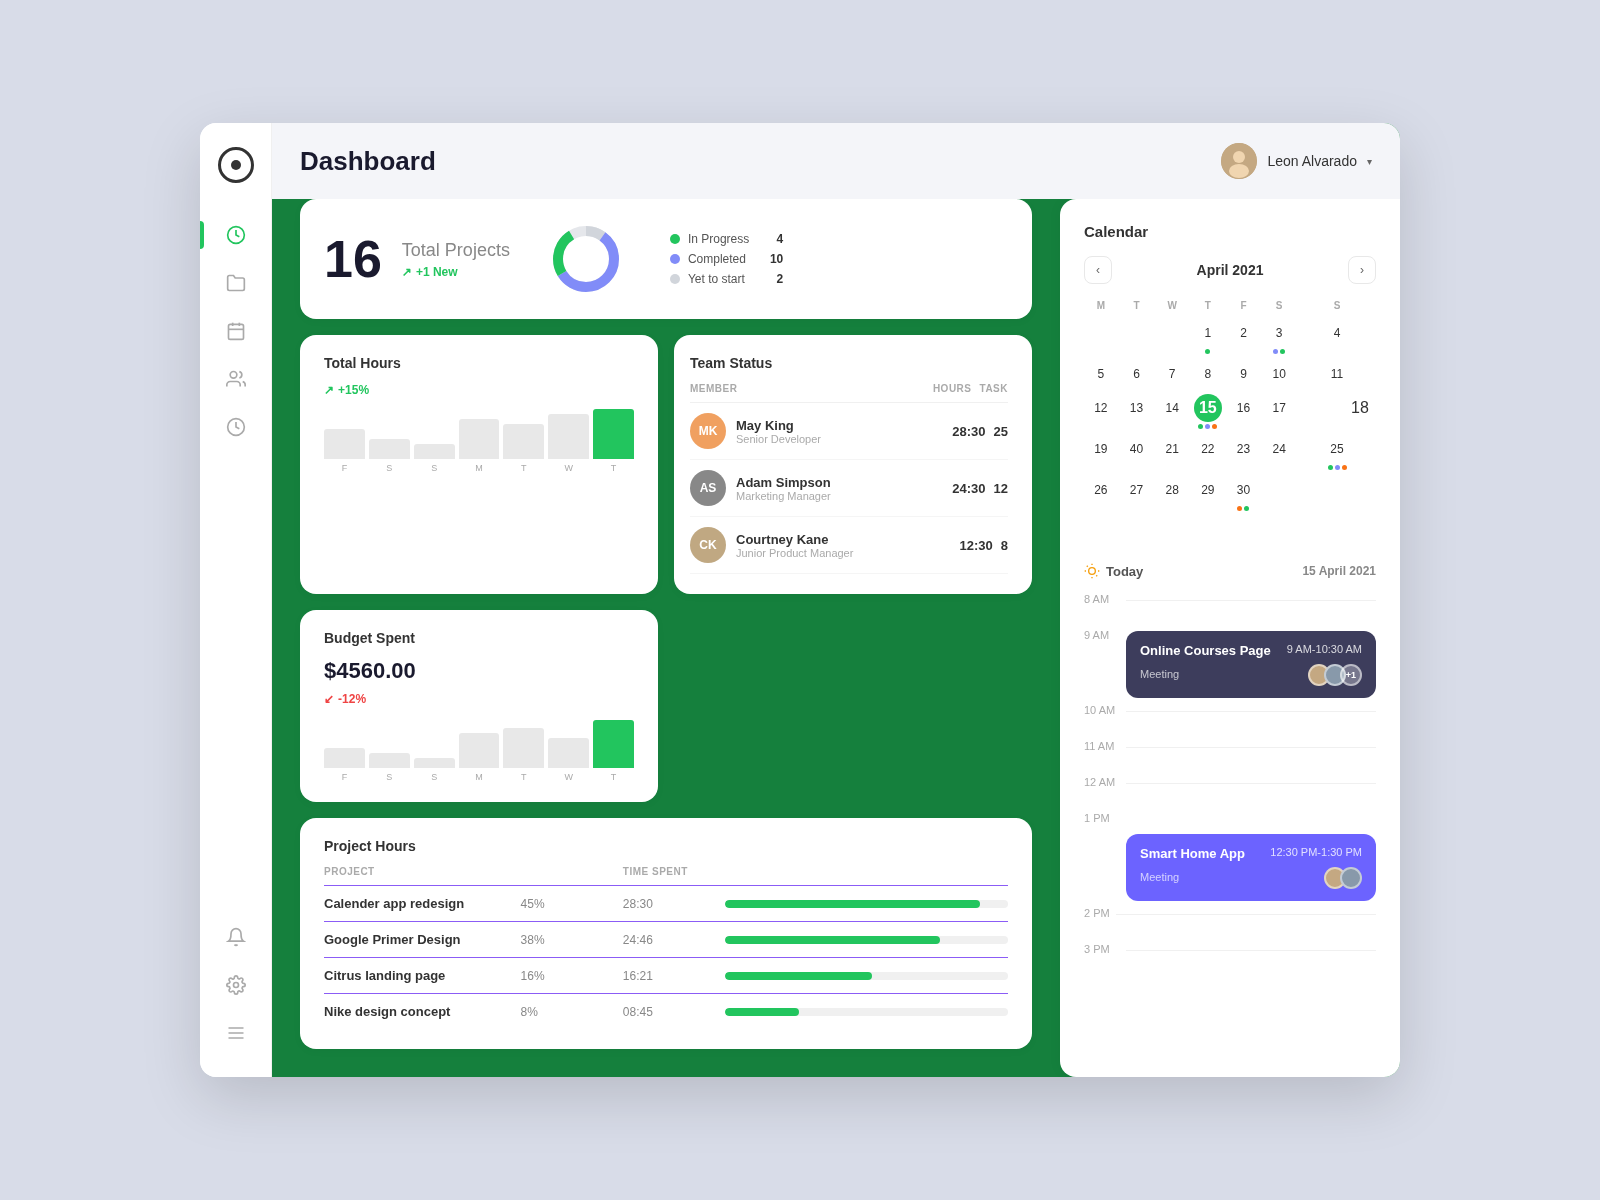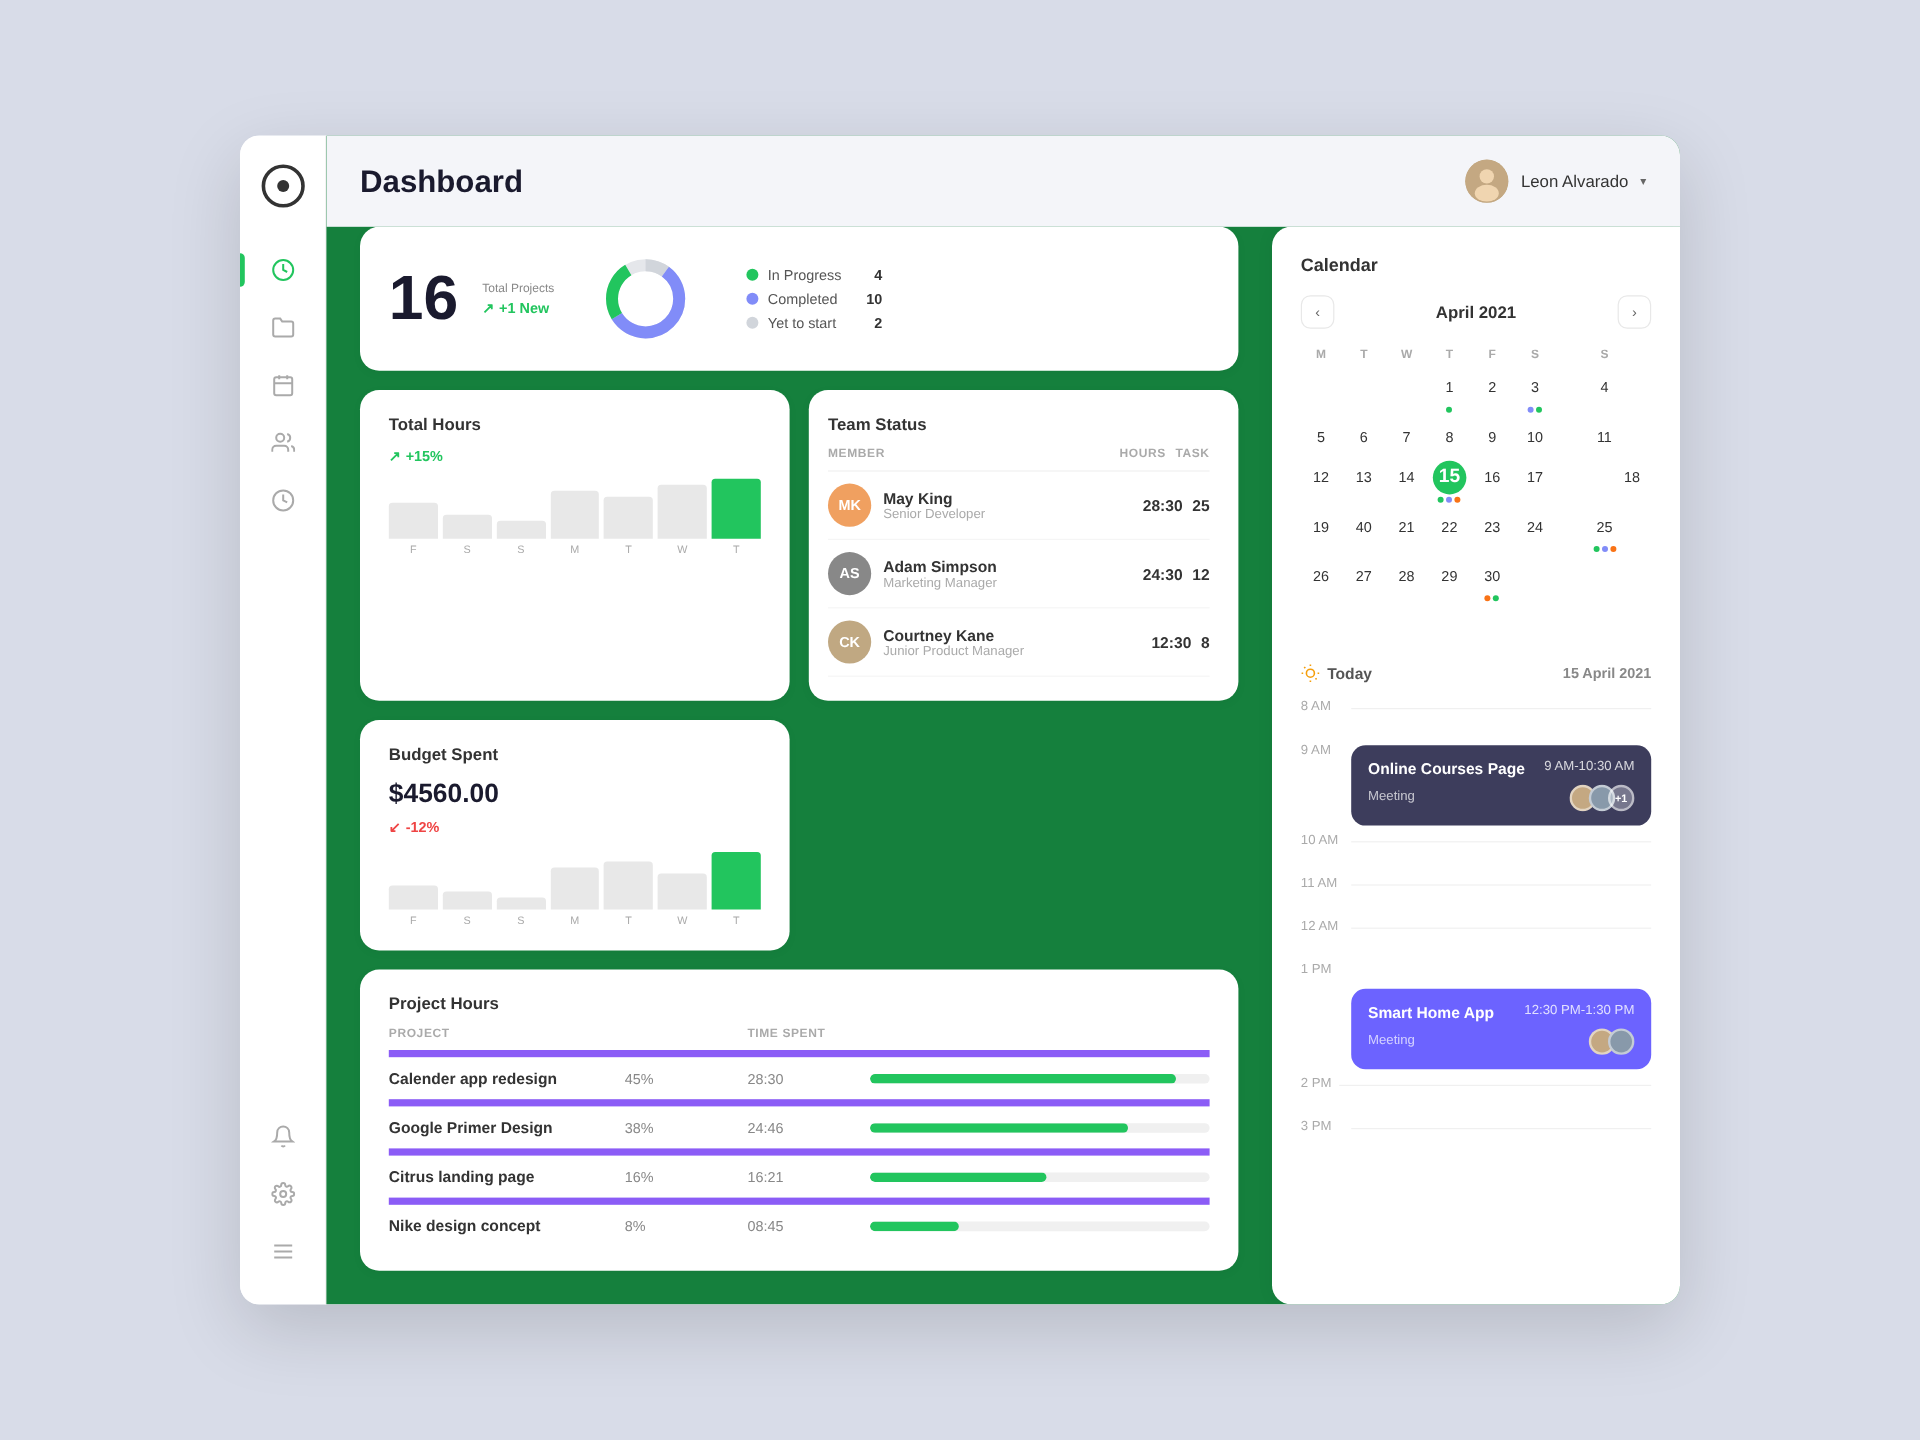--- a/index.html
+++ b/index.html
@@ -150,21 +150,21 @@
       align-items: center;
       gap: 20px;
     }
     .project-count {
       font-size: 52px;
       font-weight: 800;
       color: #1a1a2e;
       line-height: 1;
     }
     .project-label-block { display: flex; flex-direction: column; }
-    .project-label { font-size: 10px; color: #888; font-weight: 500; }
+    .project-label { font-size: 18px; color: #888; font-weight: 500; }
     .project-new { display: flex; align-items: center; gap: 4px; color: #22c55e; font-size: 12px; font-weight: 600; margin-top: 4px; }
     .donut-wrapper {
       width: 80px;
       height: 80px;
       margin: 0 16px;
     }
     .donut-wrapper svg { width: 80px; height: 80px; }
     .legend { display: flex; flex-direction: column; gap: 6px; margin-left: 8px; }
     .legend-item { display: flex; align-items: center; gap: 8px; font-size: 12px; color: #555; }
     .legend-dot { width: 10px; height: 10px; border-radius: 50%; flex-shrink: 0; }
@@ -209,21 +209,21 @@
       display: flex; align-items: center; justify-content: center; font-size: 12px; font-weight: 600; color: #fff; overflow: hidden; flex-shrink: 0;
     }
     .member-name { font-size: 13px; font-weight: 600; color: #333; }
     .member-role { font-size: 11px; color: #aaa; }
     .member-hours { font-size: 13px; font-weight: 600; color: #333; text-align: right; }
     .member-tasks { font-size: 13px; font-weight: 600; color: #333; text-align: right; }
 
     
     .project-hours-card { }
     .ph-header { display: grid; grid-template-columns: 2fr 1fr 1fr 3fr; gap: 8px; font-size: 10px; color: #aaa; font-weight: 600; text-transform: uppercase; letter-spacing: 0.5px; padding: 0 0 8px 0; }
-    .ph-row { display: grid; grid-template-columns: 2fr 1fr 1fr 3fr; gap: 8px; align-items: center; padding: 10px 0; border-top: 6px solid #8b5cf6; }
+    .ph-row { display: grid; grid-template-columns: 2fr 1fr 1fr 3fr; gap: 8px; align-items: center; padding: 10px 0; border-top: 1px solid #8b5cf6; }
     .ph-name { font-size: 13px; font-weight: 600; color: #333; }
     .ph-pct { font-size: 12px; color: #888; }
     .ph-time { font-size: 12px; color: #888; }
     .ph-bar-track { height: 8px; background: #f0f0f0; border-radius: 4px; overflow: hidden; }
     .ph-bar-fill { height: 100%; background: #22c55e; border-radius: 4px; }
 
     
     .calendar-panel {
       width: 340px;
       background: #fff;
@@ -626,21 +626,21 @@
                 <div class="cal-dot" style="background: rgb(249, 115, 22);"></div>
               </div>
             </div>
             <div style="display: flex; flex-direction: column; align-items: center; padding: 2px; cursor: pointer;">
               <div class="cal-day-num" style="font-size: 12px; color: rgb(51, 51, 51);">16</div>
             </div>
             <div style="display: flex; flex-direction: column; align-items: center; padding: 2px; cursor: pointer;">
               <div class="cal-day-num" style="font-size: 12px; color: rgb(51, 51, 51);">17</div>
             </div>
             <div style="display: flex; flex-direction: column; align-items: center; padding: 2px; cursor: pointer;">
-              <div class="cal-day-num" style="font-size: 12px; color: rgb(51, 51, 51); margin-left: 46px;">18</div>
+              <div class="cal-day-num" style="font-size: 16px; color: rgb(51, 51, 51); margin-left: 46px;">18</div>
             </div>
             <div style="display: flex; flex-direction: column; align-items: center; padding: 2px; cursor: pointer;">
               <div class="cal-day-num" style="font-size: 12px; color: rgb(51, 51, 51);">19</div>
             </div>
             <div style="display: flex; flex-direction: column; align-items: center; padding: 2px; cursor: pointer;">
               <div class="cal-day-num" style="font-size: 12px; color: rgb(51, 51, 51);">40</div>
             </div>
             <div style="display: flex; flex-direction: column; align-items: center; padding: 2px; cursor: pointer;">
               <div class="cal-day-num" style="font-size: 12px; color: rgb(51, 51, 51);">21</div>
             </div>

